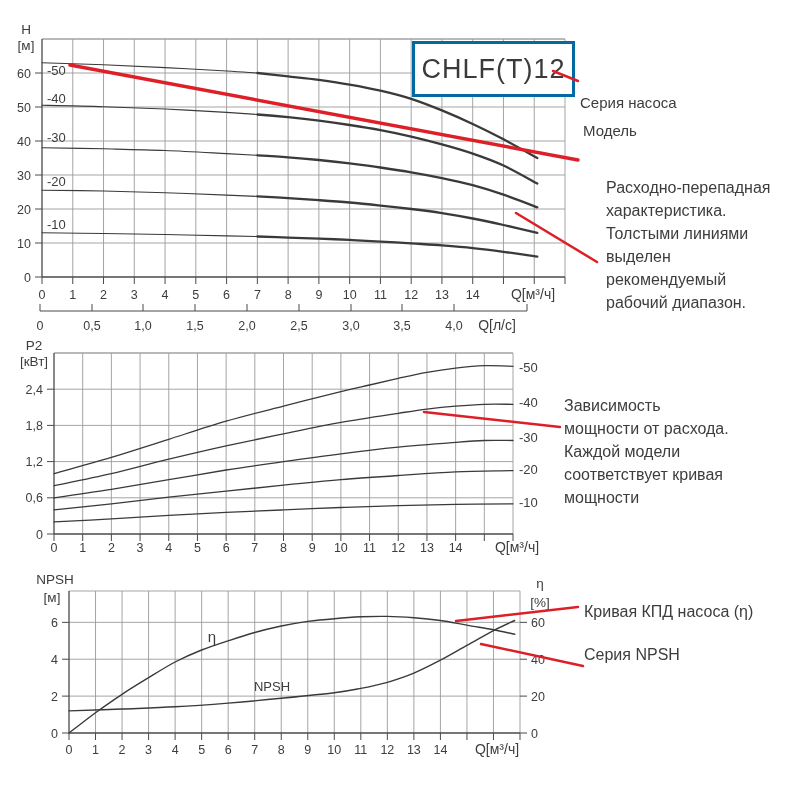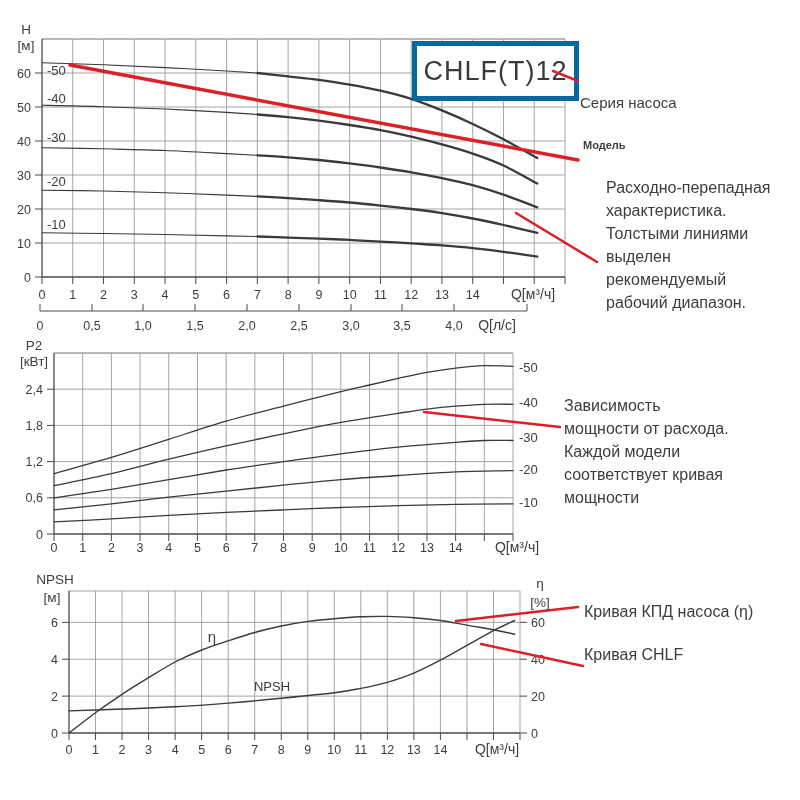--- a/index.html
+++ b/index.html
@@ -1,25 +1,25 @@
 <!DOCTYPE html>
 <html><head>
 <meta charset="utf-8">
 <style>
   html,body{margin:0;padding:0;background:#fff;}
   .page{position:relative;width:800px;height:800px;background:#fff;overflow:hidden;
         font-family:"Liberation Sans","DejaVu Sans",sans-serif;}
   svg{position:absolute;left:0;top:0;}
   #pointer-overlay{pointer-events:none;}
   .series-box{position:absolute;left:412px;top:41px;width:157px;height:50px;
-      background:#fff;border:5px solid #0369a1;display:flex;align-items:center;justify-content:center;}
+      background:#fff;border:3px solid #0369a1;display:flex;align-items:center;justify-content:center;}
   .series-box span{font-size:27px;color:#3a3a3a;letter-spacing:1px;}
   .ann{position:absolute;color:#3d3d3d;}
   .ann-series{left:580px;top:62px;font-size:15px;margin-top:32px;}
-  .ann-model{left:583px;top:139px;font-size:11px;font-weight:bold;}
+  .ann-model{left:583px;top:122px;font-size:15px;}
   .ann-flow{left:606px;top:176px;width:200px;font-size:16px;line-height:23px;white-space:pre-line;}
   .ann-power{left:564px;top:394px;width:240px;font-size:16px;line-height:23px;white-space:pre-line;}
   .ann-eff{left:584px;top:594px;font-size:16px;white-space:nowrap;margin-top:9px;}
   .ann-npsh{left:584px;top:646px;font-size:16px;white-space:nowrap;}
 </style>
 </head>
 <body>
 
 <div class="page">
   <svg id="charts" width="800" height="800" viewBox="0 0 800 800">
@@ -326,14 +326,14 @@
 Толстыми линиями
 выделен
 рекомендуемый
 рабочий диапазон.</div>
   <div class="ann ann-power">Зависимость
 мощности от расхода.
 Каждой модели
 соответствует кривая
 мощности</div>
   <div class="ann ann-eff">Кривая КПД насоса (η)</div>
-  <div class="ann ann-npsh">Кривая CHLF</div>
+  <div class="ann ann-npsh">Серия NPSH</div>
 </div>
 
 </body></html>

